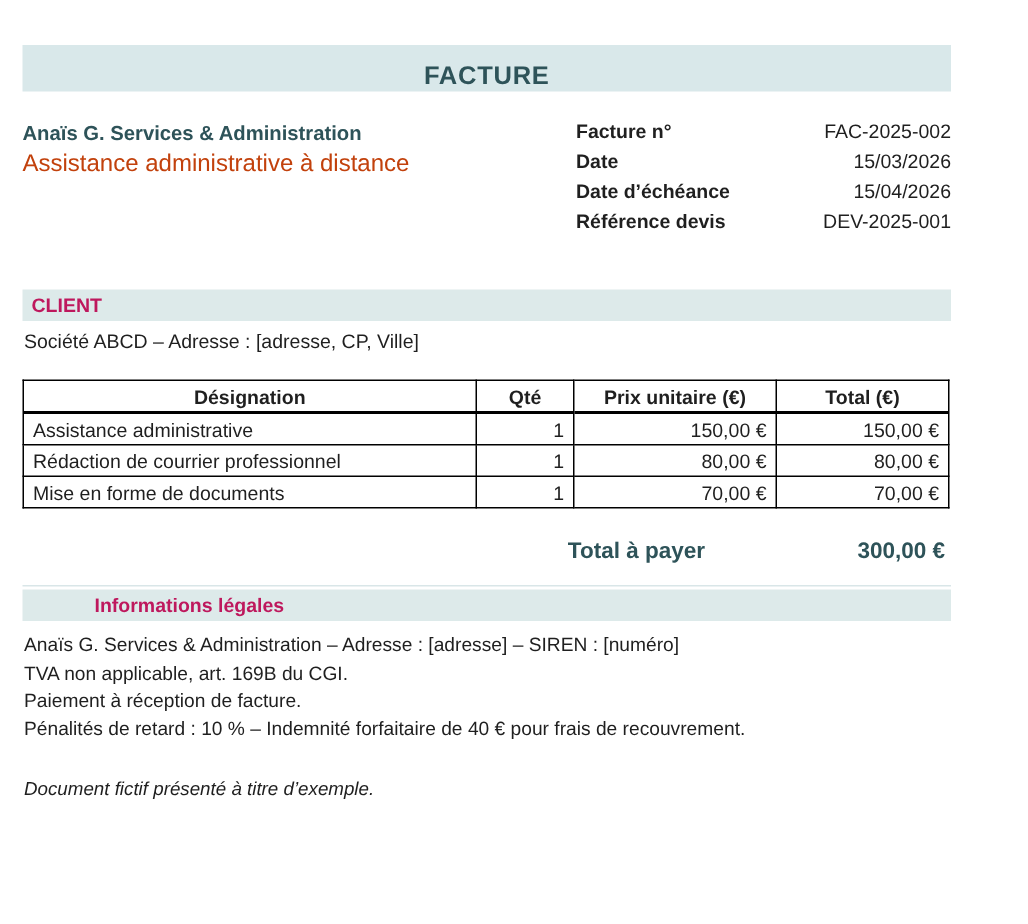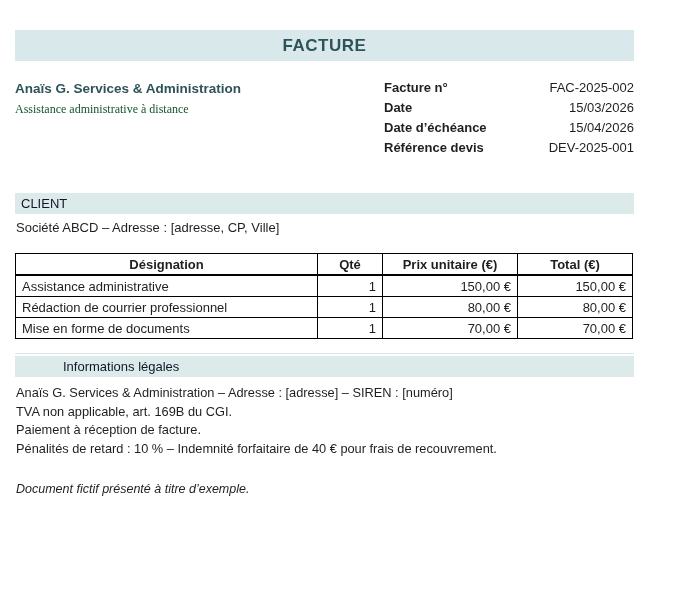--- a/index.html
+++ b/index.html
@@ -7,39 +7,39 @@
     width:685px;height:616px;position:relative;overflow:hidden;
     font-family:"Liberation Sans",sans-serif;
     color:#1f1f1f;font-size:13px;
     -webkit-font-smoothing:antialiased;
   }
   .doc{position:absolute;left:15px;top:0;width:619px;}
 
   
   .banner{
     margin-top:30px;height:31px;background:#d9e8ea;
-    display:flex;align-items:center;justify-content:center;
+    display:flex;align-items:flex-end;justify-content:center;
   }
   .banner h1{
     margin:0;font-size:17px;font-weight:bold;color:#2e5359;letter-spacing:.5px;
   }
 
   
   .header-row{display:flex;margin-top:17px;gap:44px;}
   .company{flex:1;}
   .company-name{font-weight:bold;color:#2e5359;font-size:13.5px;line-height:21px;}
-  .company-tagline{color:#14532d;font-size:12px;line-height:21px;font-family:Liberation Serif, serif;}
+  .company-tagline{color:#c2410c;font-size:16px;line-height:21px;}
   .meta{width:250px;}
   .meta-row{display:flex;line-height:20px;}
   .meta-label{font-weight:bold;flex:1;text-align:left;}
   .meta-value{text-align:right;white-space:nowrap;}
 
   
   .section-bar{
-    background:#ddeaea;color:#0f172a;font-weight:normal;
+    background:#ddeaea;color:#be185d;font-weight:bold;
     padding:3px 6px;font-size:13px;
   }
   .client-bar{margin-top:35px;}
   .client-line{margin-top:5px;padding-left:1px;line-height:18px;}
 
   
   table.items{
     margin-top:16px;width:617px;border-collapse:collapse;table-layout:fixed;
     font-size:13px;
   }
@@ -137,20 +137,24 @@
       </tr>
       <tr>
         <td>Mise en forme de documents</td>
         <td class="num">1</td>
         <td class="num">70,00 €</td>
         <td class="num">70,00 €</td>
       </tr>
     </tbody>
   </table>
 
+  <div class="total-row">
+    <span class="total-label">Total à payer</span>
+    <span class="total-value">300,00 €</span>
+  </div>
 
   <div class="divider"></div>
 
   <div class="section-bar legal-bar">Informations légales</div>
   <div class="legal-lines">
     <div class="legal-line">Anaïs G. Services &amp; Administration – Adresse : [adresse] – SIREN : [numéro]</div>
     <div class="legal-line">TVA non applicable, art. 169B du CGI.</div>
     <div class="legal-line">Paiement à réception de facture.</div>
     <div class="legal-line">Pénalités de retard : 10 % – Indemnité forfaitaire de 40 € pour frais de recouvrement.</div>
   </div>

